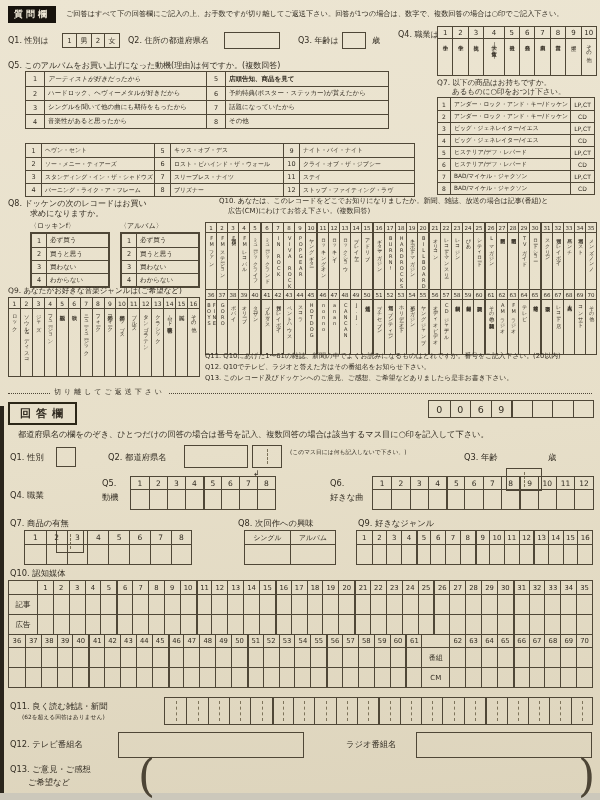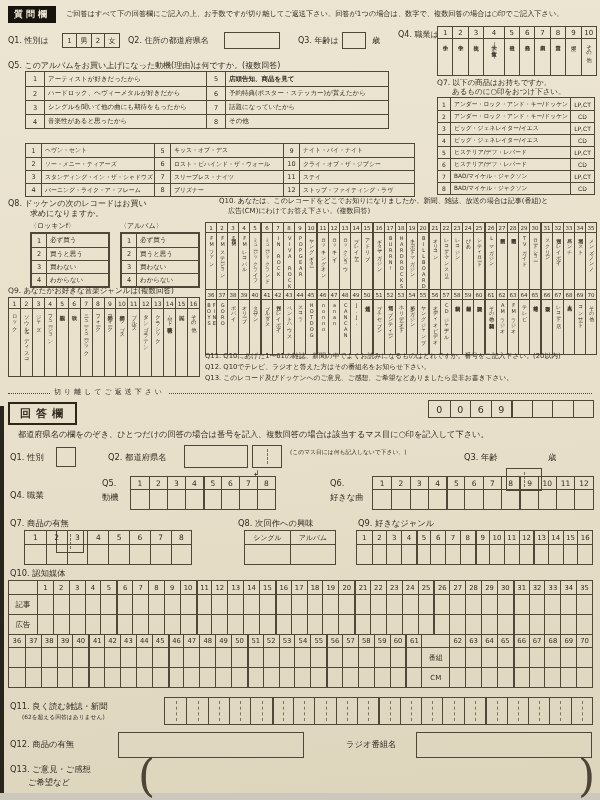--- a/index.html
+++ b/index.html
@@ -128,21 +128,21 @@
           <div class="vt f53">その他</div>
         </div>
       </div>
     </div>
 
   <div class="abs txt f8" style="left:8px;top:61px">Q5. このアルバムをお買い上げになった動機(理由)は何ですか。(複数回答)</div>
   <div id="q5tab" class="abs" style="left:25px;top:71px;display:flex">
       <div class="opttab">
         <div class="r" style="height: 14px;">
           <div class="gc onum f65" style="width: 18px;">1</div>
-          <div class="gc otxt f65" style="width: 162px;">アーティストが好きだったから</div>
+          <div class="gc otxt f65" style="width: 162px; font-style: italic;">アーティストが好きだったから</div>
         </div>
         <div class="r" style="height: 14px;">
           <div class="gc onum f65" style="width: 18px;">2</div>
           <div class="gc otxt f65" style="width: 162px;">ハードロック、ヘヴィーメタルが好きだから</div>
         </div>
         <div class="r" style="height: 14px;">
           <div class="gc onum f65" style="width: 18px;">3</div>
           <div class="gc otxt f65" style="width: 162px;">シングルを聞いて他の曲にも期待をもったから</div>
         </div>
         <div class="r" style="height: 14px;">
@@ -310,21 +310,21 @@
           <div class="gc onum f65" style="width: 14px;">3</div>
           <div class="gc otxt f65" style="width: 62px;">買わない</div>
         </div>
         <div class="r" style="height: 13px;">
           <div class="gc onum f65" style="width: 14px;">4</div>
           <div class="gc otxt f65" style="width: 62px;">わからない</div>
         </div>
       </div>
     </div>
 
-  <div class="abs txt f75" style="left:8px;top:286px">Q9. あなたがお好きな音楽ジャンルは(複数回答)</div>
+  <div class="abs txt f75" style="left:8px;top:286px">Q9. あなたがお好きな音楽ジャンルは(ご希望など)</div>
   <div id="q9tab" class="abs hrow" style="left:8px;top:297px;width:192px;height:80px">
       <div class="col">
         <div class="gc h f6" style="height: 11px;">1</div>
         <div class="gc lab">
           <div class="vt f53">ロック</div>
         </div>
       </div>
       <div class="col">
         <div class="gc h f6" style="height: 11px;">2</div>
         <div class="gc lab">
@@ -1345,21 +1345,21 @@
       <div class="gc dashcell" style="width: 21.35px;"></div>
       <div class="gc dashcell" style="width: 21.35px;"></div>
       <div class="gc dashcell" style="width: 21.35px;"></div>
       <div class="gc dashcell tl" style="width: 21.35px;"></div>
       <div class="gc dashcell" style="width: 21.35px;"></div>
       <div class="gc dashcell" style="width: 21.35px;"></div>
       <div class="gc dashcell" style="width: 21.35px;"></div>
       <div class="gc dashcell" style="width: 21.35px;"></div>
     </div>
 
-  <div class="abs txt f83" style="left:10px;top:739px">Q12. 商品の有無</div>
+  <div class="abs txt f83" style="left:10px;top:739px">Q12. テレビ番組名</div>
   <div class="abs box" style="left:118px;top:732px;width:186px;height:26px"></div>
   <div class="abs txt f83" style="left:346px;top:739px">ラジオ番組名</div>
   <div class="abs box" style="left:416px;top:732px;width:176px;height:26px"></div>
 
   <div class="abs txt f83" style="left:10px;top:764px">Q13. ご意見・ご感想</div>
   <div class="abs txt f83" style="left:28px;top:777px">ご希望など</div>
   <div class="abs paren" style="left:138px;top:754px">(</div>
   <div class="abs" style="left:156px;top:756px;width:418px;height:38px"></div>
   <div class="abs paren" style="left:578px;top:754px">)</div>
 

